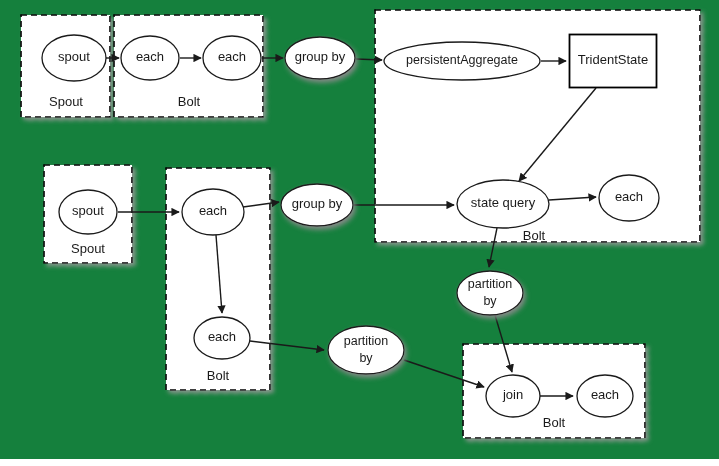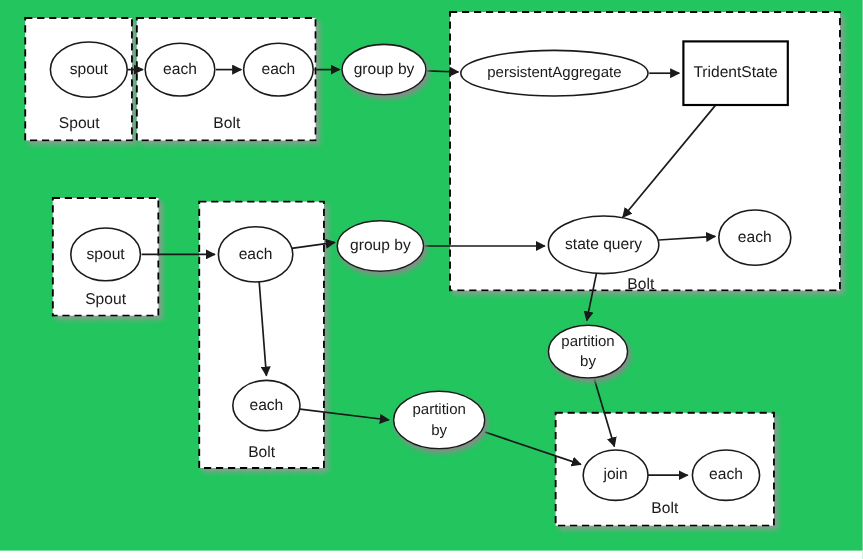--- a/index.html
+++ b/index.html
@@ -8,21 +8,21 @@
     padding: 0;
     background: #ffffff;
   }
   body {
     font-family: "Liberation Sans", sans-serif;
   }
   #canvas {
     position: relative;
     width: 719px;
     height: 459px;
-    background: #22c55e;
+    background: #15803d;
     overflow: hidden;
   }
   #diagram-svg {
     position: absolute;
     left: 0;
     top: 0;
     width: 719px;
     height: 466px;
   }
   .grp-label,

